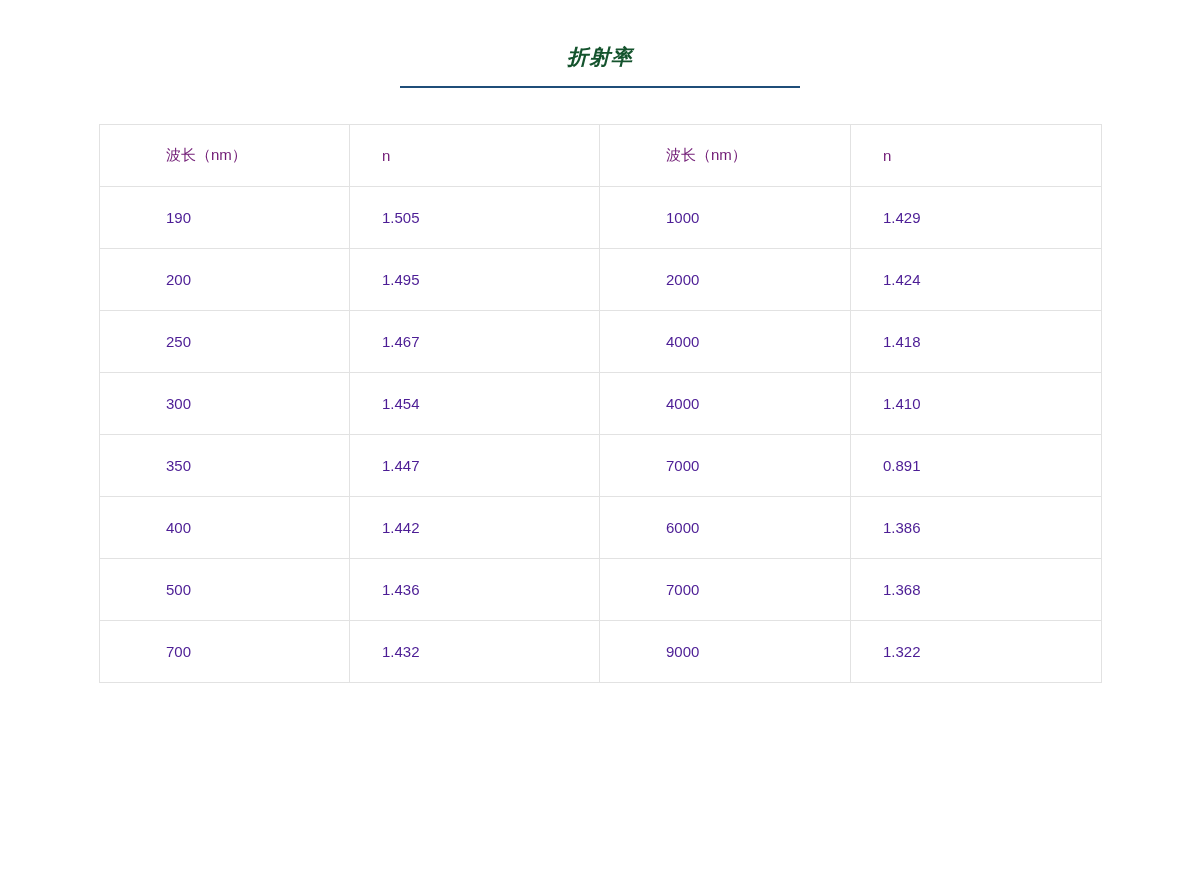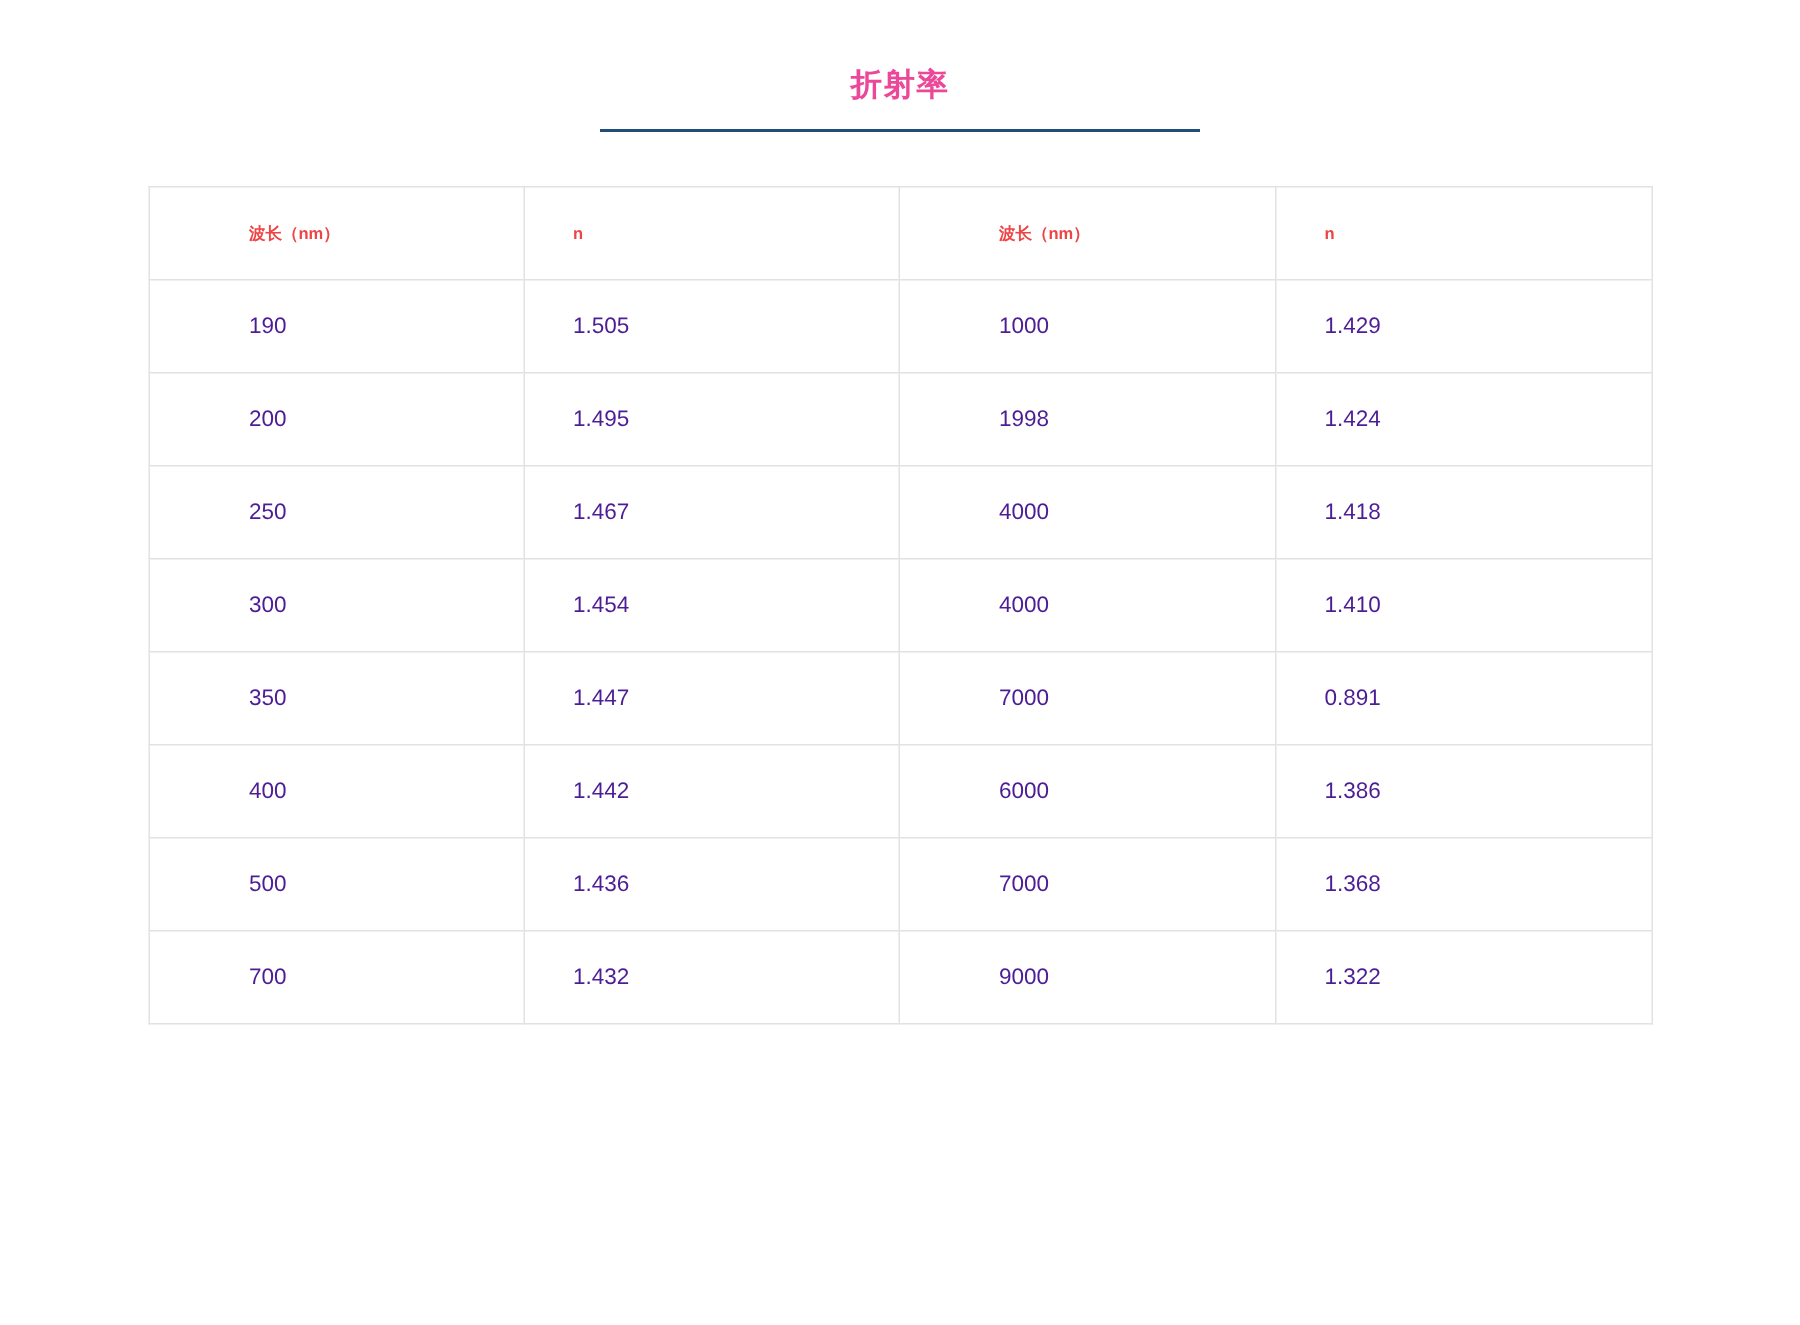--- a/index.html
+++ b/index.html
@@ -20,23 +20,24 @@
     height: 883px;
     box-sizing: border-box;
   }
   .title-block {
     text-align: center;
     padding-top: 42px;
   }
   .title {
     font-size: 21px;
     font-weight: bold;
-    color: #ec4899;
+    color: #14532d;
     letter-spacing: 1px;
     line-height: 30px;
+    font-style: italic;
   }
   .title-rule {
     width: 400px;
     height: 2px;
     background: #1f4e79;
     margin: 14px auto 0 auto;
   }
   .table-wrap {
     margin: 36px auto 0 auto;
     width: 1002px;
@@ -52,23 +53,22 @@
     height: 62px;
     padding: 0 0 0 66px;
     text-align: left;
     font-weight: normal;
     font-size: 15px;
     color: #4c1d95;
     vertical-align: middle;
     box-sizing: border-box;
   }
   table.refractive th {
-    font-size: 11px;
-    color: #ef4444;
-    font-weight: bold;
+    font-size: 15px;
+    color: #701a75;
   }
   table.refractive td.val,
   table.refractive th.val {
     padding-left: 32px;
   }
   table.refractive tr.header-row th {
     border-top: 1px solid #e2e2e2;
   }
   .col-a { width: 250px; }
   .col-b { width: 250px; }
@@ -104,21 +104,21 @@
       <tbody>
         <tr>
           <td>190</td>
           <td class="val">1.505</td>
           <td>1000</td>
           <td class="val">1.429</td>
         </tr>
         <tr>
           <td>200</td>
           <td class="val">1.495</td>
-          <td>1998</td>
+          <td>2000</td>
           <td class="val">1.424</td>
         </tr>
         <tr>
           <td>250</td>
           <td class="val">1.467</td>
           <td>4000</td>
           <td class="val">1.418</td>
         </tr>
         <tr>
           <td>300</td>

